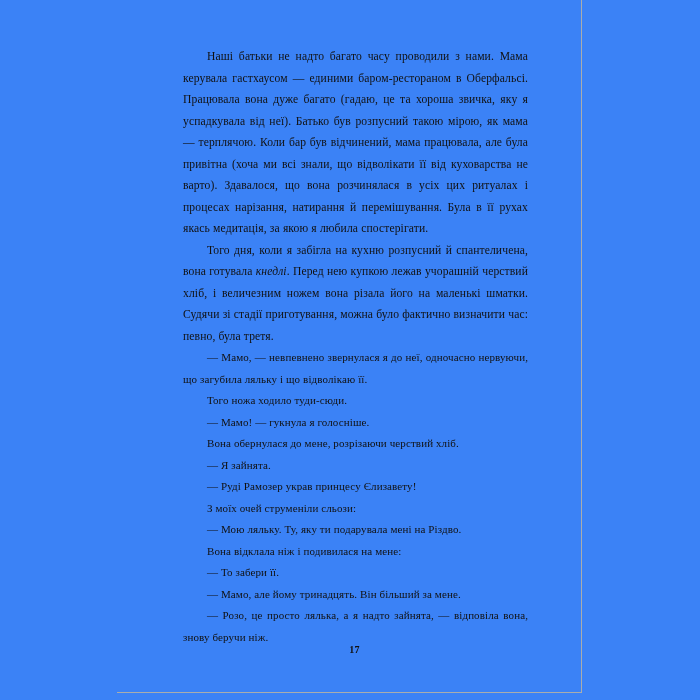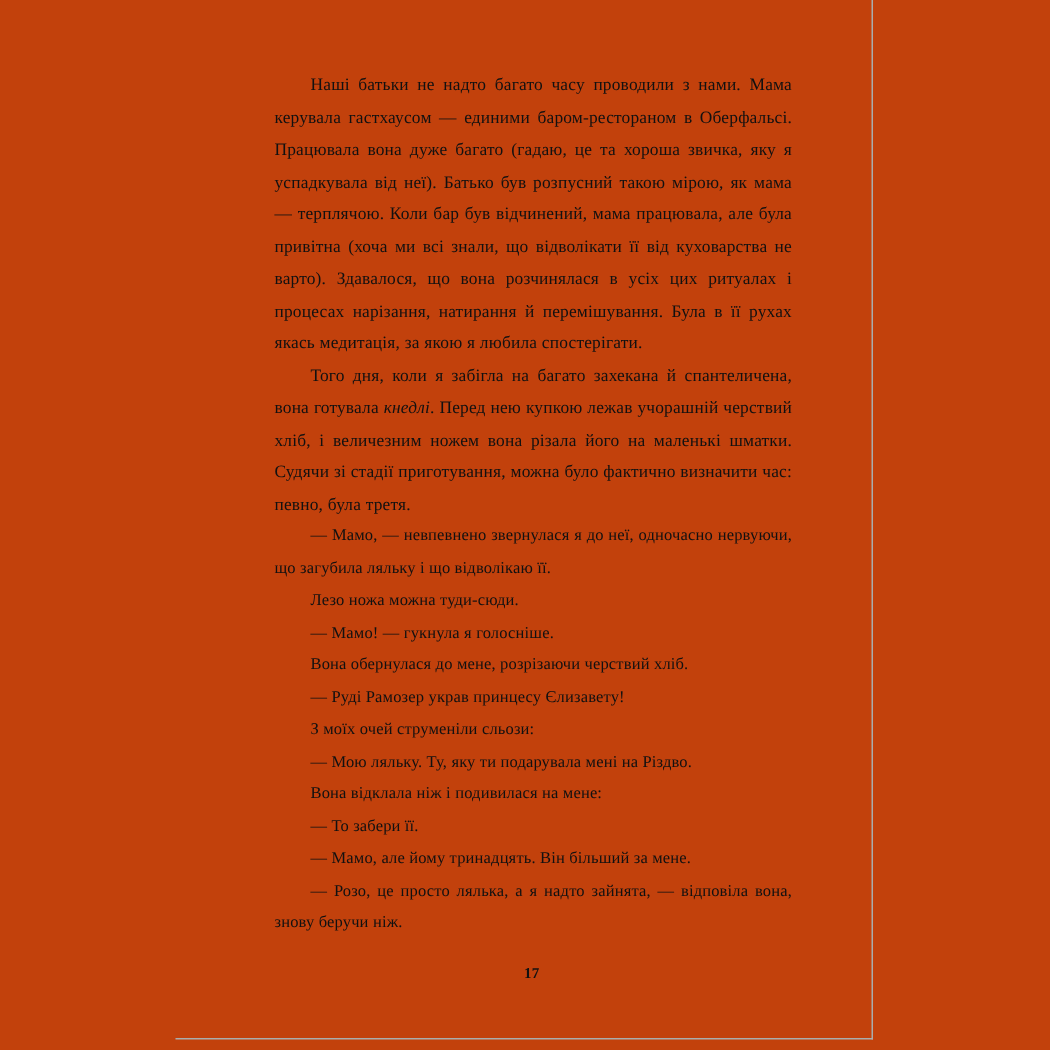--- a/index.html
+++ b/index.html
@@ -15,21 +15,21 @@
     color: #111111;
     position: relative;
   }
 
   
   #book-page {
     position: absolute;
     left: 0; top: 0;
     width: 700px;
     height: 700px;
-    background: #c2410c;
+    background: #3b82f6;
   }
 
   
   .edge-rule-vertical {
     position: absolute;
     left: 581px;
     top: 0;
     width: 1px;
     height: 693px;
     background: #a9adad;
@@ -101,30 +101,31 @@
 
 <div id="book-page">
 
   <div class="edge-rule-vertical"></div>
   <div class="edge-rule-horizontal"></div>
 
   <div id="text-column">
 
     <p class="para">Наші батьки не надто багато часу проводили з нами. Мама керувала гастхаусом — единими баром-рестораном в Оберфальсі. Працювала вона дуже багато (гадаю, це та хороша звичка, яку я успадкувала від неї). Батько був розпусний такою мірою, як мама — терплячою. Коли бар був відчинений, мама працювала, але була привітна (хоча ми всі знали, що відволікати її від куховарства не варто). Здавалося, що вона розчинялася в усіх цих ритуалах і процесах нарізання, натирання й перемішування. Була в її рухах якась медитація, за якою я любила спостерігати.</p>
 
-    <p class="para"><span>Того дня, коли я забігла на багато захекана й спантеличена, вона готувала </span><em class="it">кнедлі</em><span>. Перед нею купкою лежав учорашній черствий хліб, і величезним ножем вона різала його на маленькі шматки. Судячи зі стадії приготування, можна було фактично визначити час: певно, була третя.</span></p>
+    <p class="para"><span>Того дня, коли я забігла на кухню розпусний й спантеличена, вона готувала </span><em class="it">кнедлі</em><span>. Перед нею купкою лежав учорашній черствий хліб, і величезним ножем вона різала його на маленькі шматки. Судячи зі стадії приготування, можна було фактично визначити час: певно, була третя.</span></p>
 
     <p class="dialogue">— Мамо, — невпевнено звернулася я до неї, одночасно нервуючи, що загубила ляльку і що відволікаю її.</p>
 
-    <p class="dialogue nojust">Лезо ножа можна туди-сюди.</p>
+    <p class="dialogue nojust">Того ножа ходило туди-сюди.</p>
 
     <p class="dialogue nojust">— Мамо! — гукнула я голосніше.</p>
 
     <p class="dialogue nojust">Вона обернулася до мене, розрізаючи черствий хліб.</p>
 
+    <p class="dialogue nojust">— Я зайнята.</p>
 
     <p class="dialogue nojust">— Руді Рамозер украв принцесу Єлизавету!</p>
 
     <p class="dialogue nojust">З моїх очей струменіли сльози:</p>
 
 
     <p class="dialogue nojust">— Мою ляльку. Ту, яку ти подарувала мені на Різдво.</p>
 
     <p class="dialogue nojust">Вона відклала ніж і подивилася на мене:</p>
 

